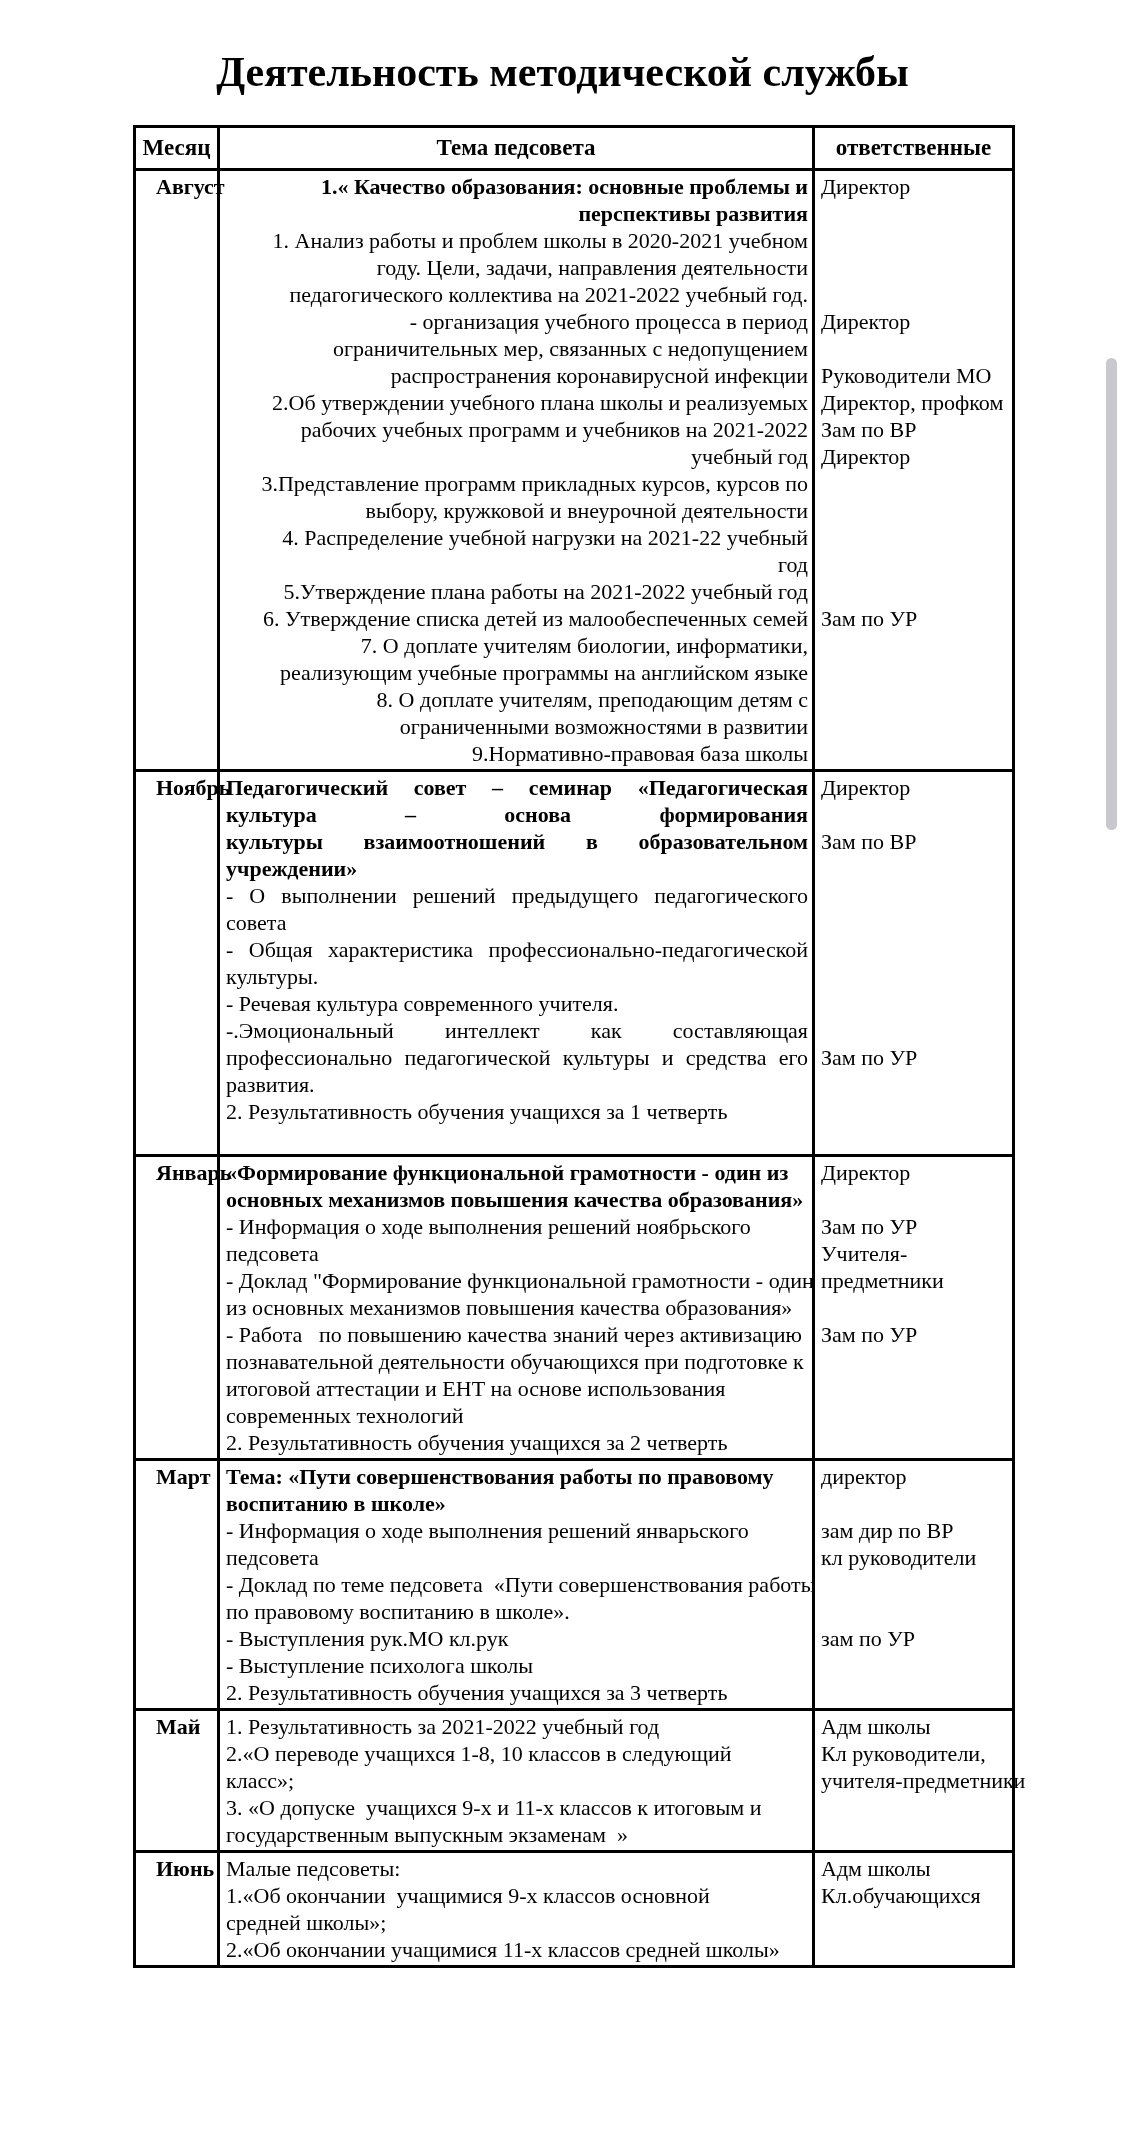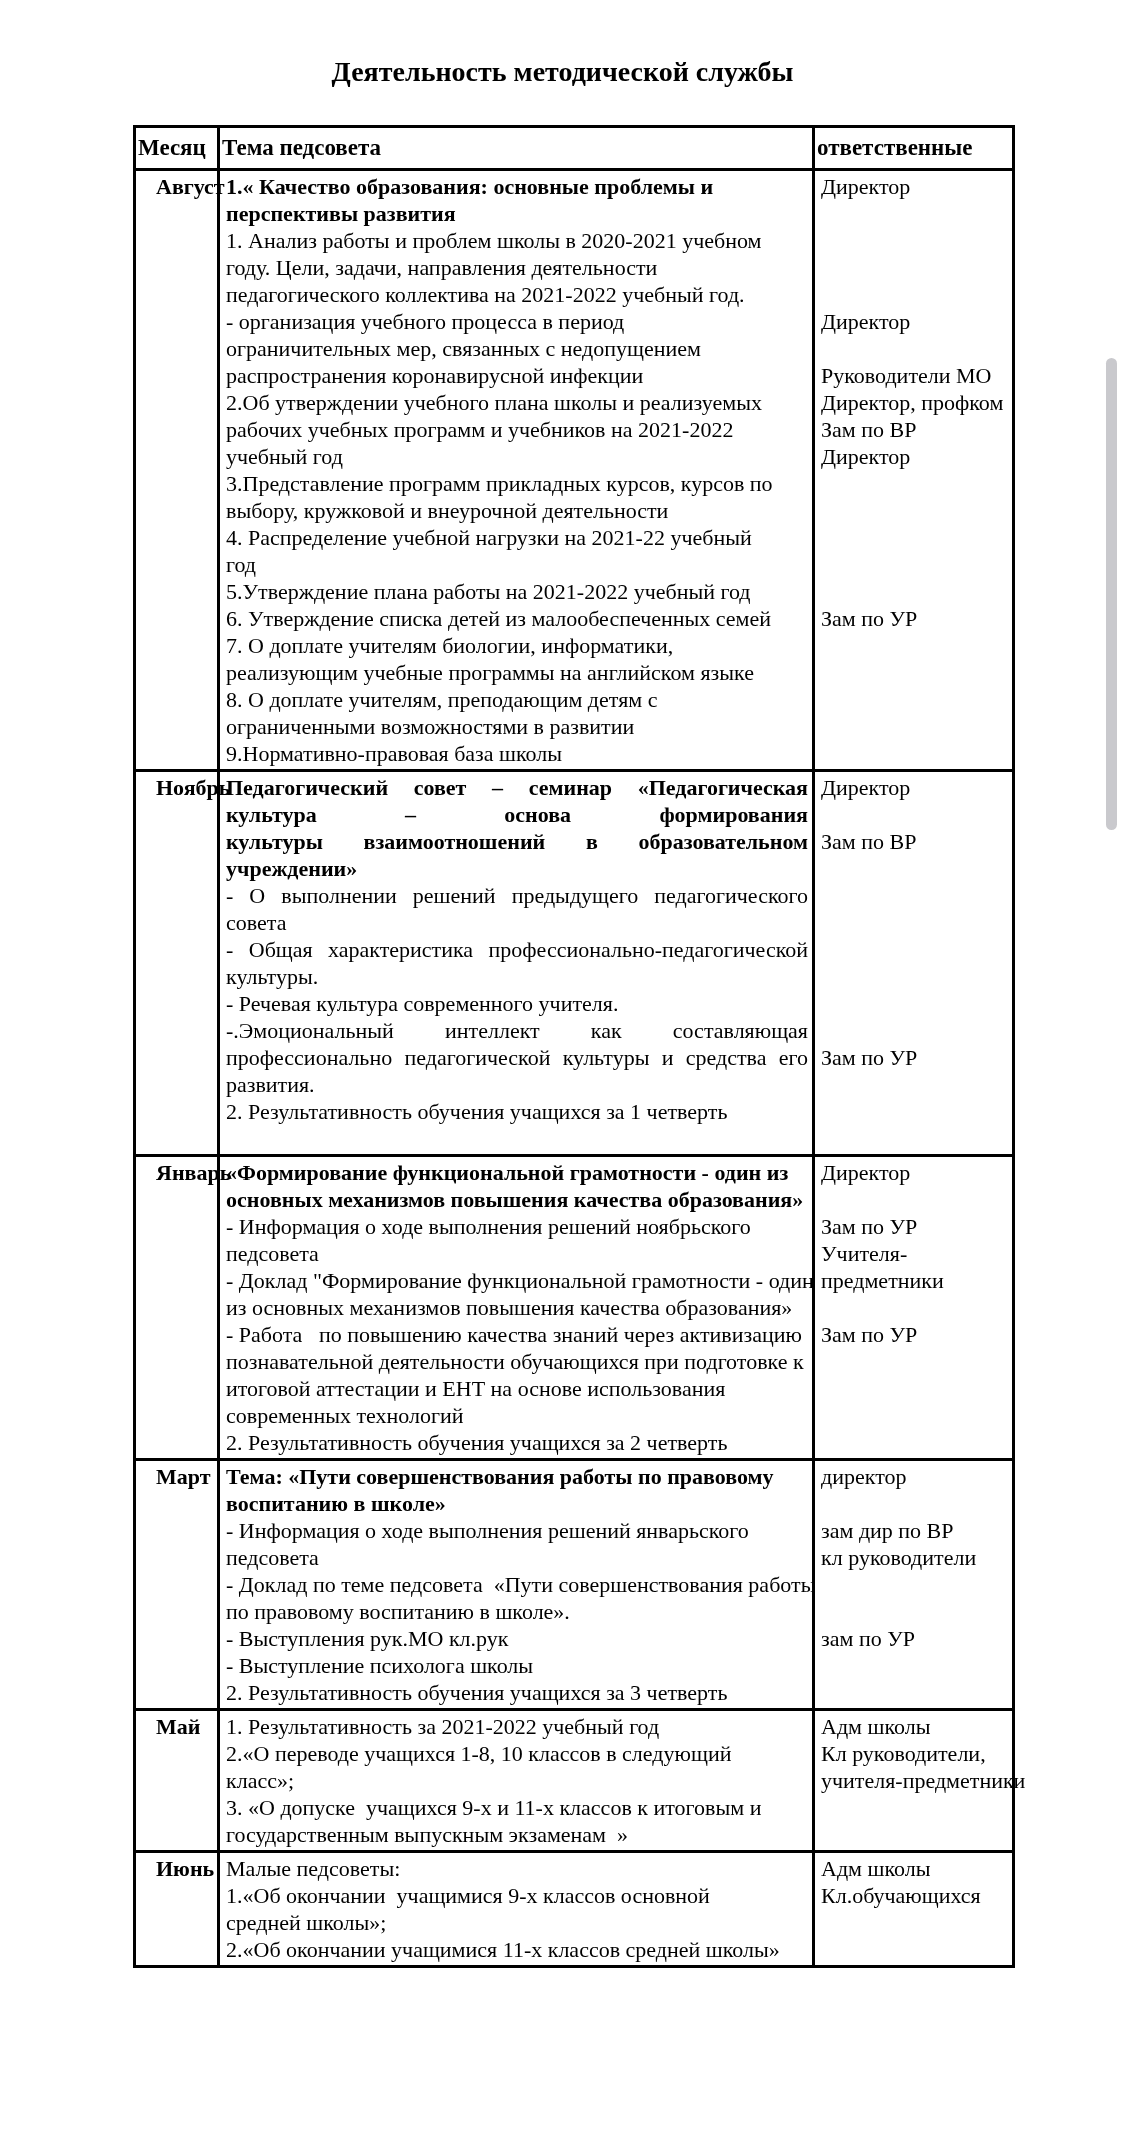--- a/index.html
+++ b/index.html
@@ -5,38 +5,38 @@
   html,body{margin:0;padding:0;}
   body{
     width:1125px;height:2145px;
     background:#ffffff;color:#000;
     font-family:"Liberation Serif", serif;
     position:relative;overflow:hidden;
   }
   .page{padding-top:52px;}
   .doc-title{
     margin:0;text-align:center;
-    font-weight:bold;font-size:28px;line-height:40px;
+    font-weight:bold;font-size:42px;line-height:40px;
   }
   .section-heading{
     margin:48px 60px 0 95px;
     max-width:960px;
     font-weight:bold;font-size:39px;line-height:50px;
   }
   table.ped-table{
     border-collapse:collapse;table-layout:fixed;
     margin:33px 0 0 133px;width:879px;
   }
   .ped-table th,.ped-table td{
     border:3px solid #000;
     vertical-align:top;
     padding:2px 4px 2px 6px;
   }
   .ped-table th{
-    font-size:23px;font-weight:bold;text-align:left;
+    font-size:23px;font-weight:bold;text-align:center;
     line-height:30px;padding:5px 2px;
   }
   td.month-cell{
     font-weight:bold;font-size:22px;line-height:27px;
     padding-left:20px;padding-right:2px;white-space:pre;
   }
   .line{
     white-space:pre;
     min-height:27px;line-height:27px;font-size:22px;
   }
@@ -70,21 +70,21 @@
     <thead>
       <tr>
         <th style="border-color: rgb(0, 0, 0);">Месяц</th>
         <th style="border-color: rgb(0, 0, 0);">Тема педсовета</th>
         <th style="border-color: rgb(0, 0, 0);">ответственные</th>
       </tr>
     </thead>
     <tbody id="tbody">
         <tr>
           <td class="month-cell" style="border-color: rgb(0, 0, 0);">Август</td>
-          <td class="topic-cell" style="border-color: rgb(0, 0, 0);">
+          <td class="topic-cell" style="border-color: rgb(0, 0, 0); text-align: right;">
             <div class="line b">1.« Качество образования: основные проблемы и</div>
             <div class="line b">перспективы развития</div>
             <div class="line">1. Анализ работы и проблем школы в 2020-2021 учебном</div>
             <div class="line">году. Цели, задачи, направления деятельности</div>
             <div class="line">педагогического коллектива на 2021-2022 учебный год.</div>
             <div class="line">- организация учебного процесса в период</div>
             <div class="line">ограничительных мер, связанных с недопущением</div>
             <div class="line">распространения коронавирусной инфекции</div>
             <div class="line">2.Об утверждении учебного плана школы и реализуемых</div>
             <div class="line">рабочих учебных программ и учебников на 2021-2022</div>

